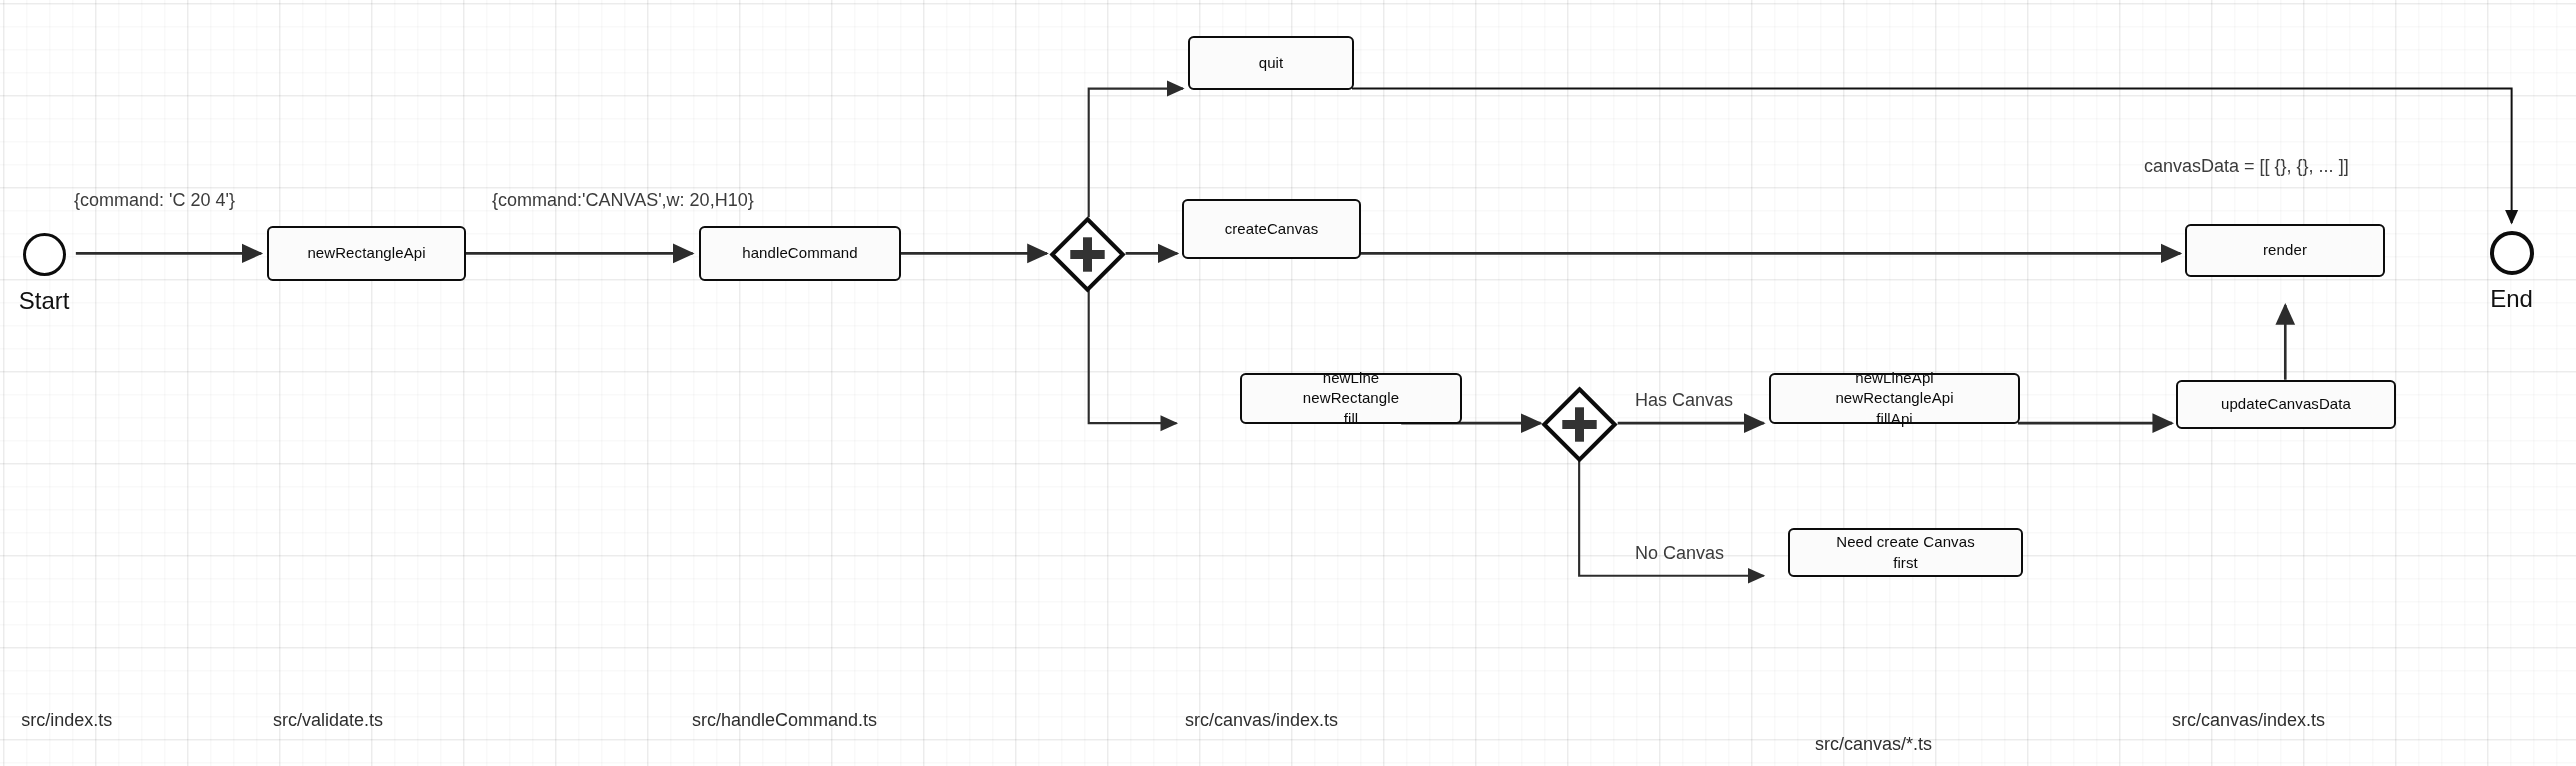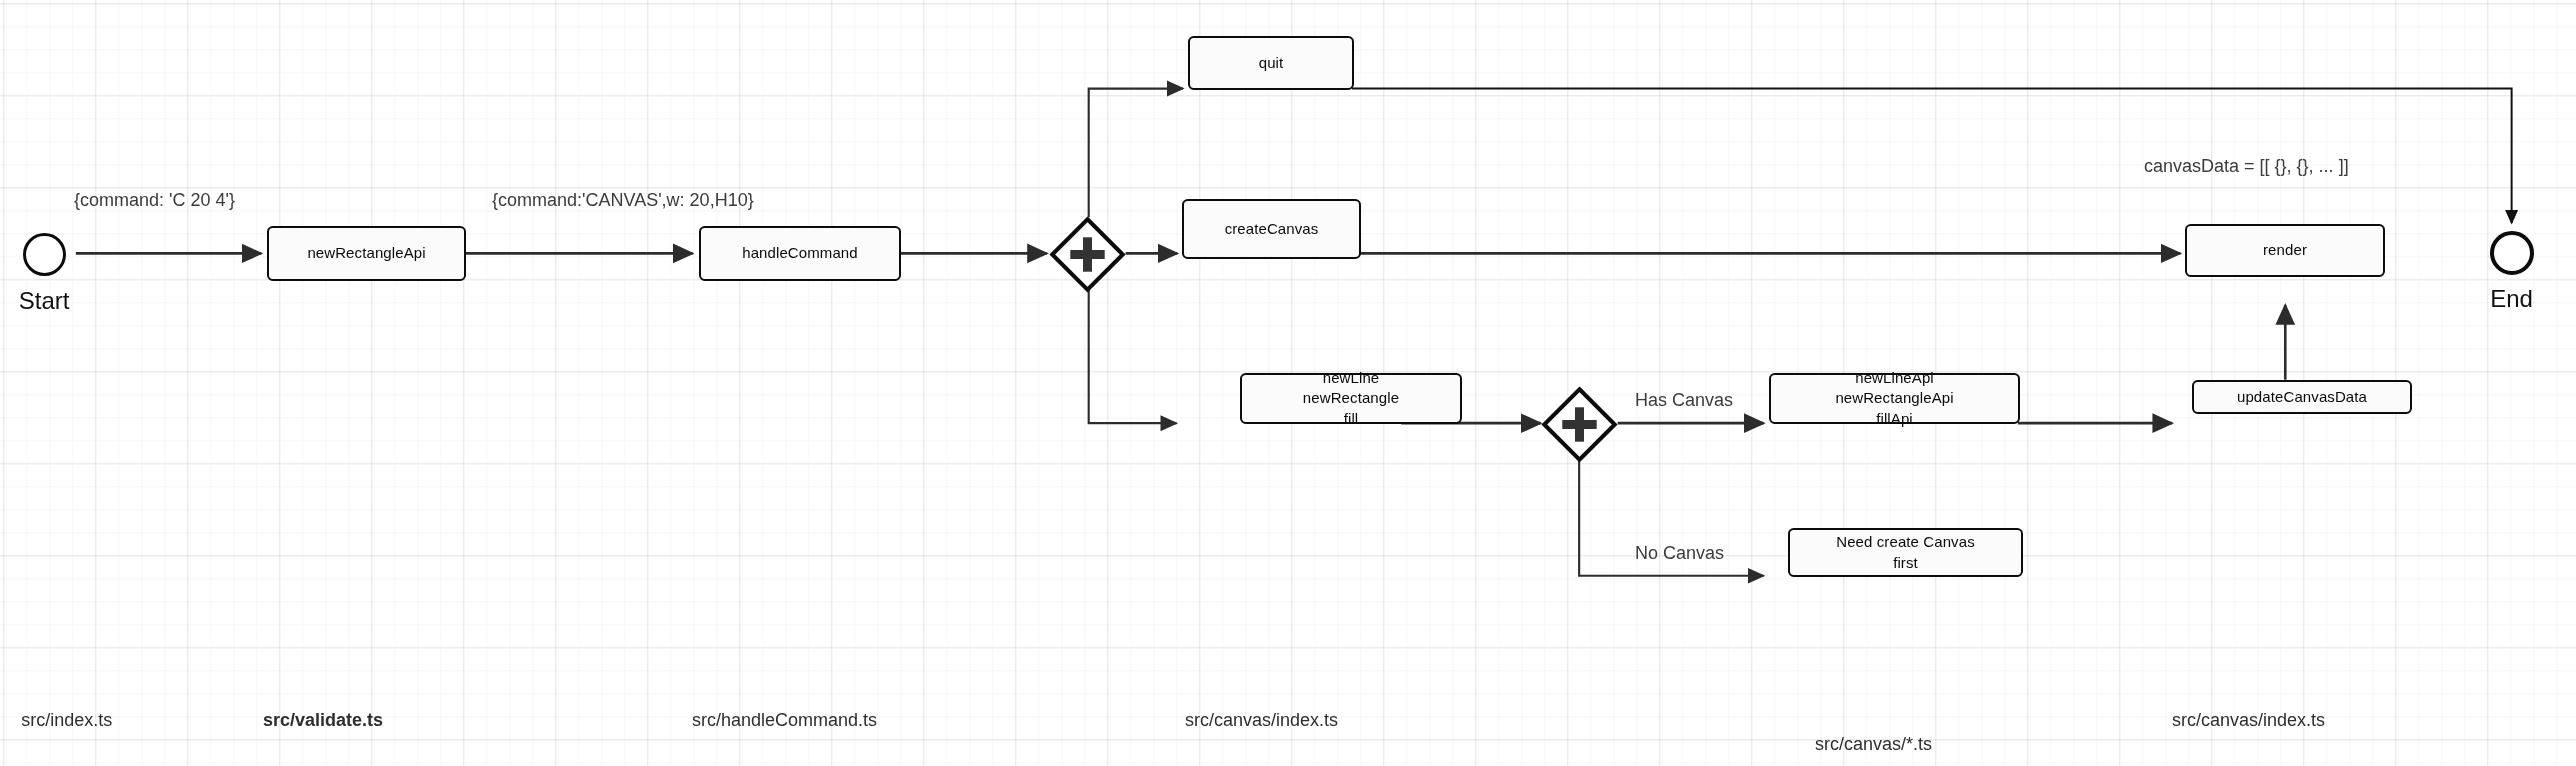--- a/index.html
+++ b/index.html
@@ -138,21 +138,21 @@
 newRectangle
 fill</div>
 
   <div class="node" style="left:1769px; top:373px; width:251px; height:51px;">newLineApi
 newRectangleApi
 fillApi</div>
 
   <div class="node" style="left:1788px; top:528px; width:235px; height:49px;">Need create Canvas
 first</div>
 
-  <div class="node" style="left:2176px; top:380px; width:220px; height:34px;margin-left:16px;">updateCanvasData</div>
+  <div class="node" style="left:2176px; top:380px; width:220px; height:49px;">updateCanvasData</div>
 
   <div class="node" style="left:2185px; top:208px; width:200px; height:53px;margin-top:16px;">render</div>
 
   <div class="gateway" style="left:1049px; top:216px; width:77px; height:77px;">
     <svg viewBox="0 0 94 94" width="77" height="77">
       <polygon points="47,4 90,47 47,90 4,47" fill="#ffffff" stroke="#0c0c0c" stroke-width="5"></polygon>
       <g stroke="#333333" stroke-width="11" stroke-linecap="butt">
         <line x1="26" y1="47" x2="68" y2="47"></line>
         <line x1="47" y1="26" x2="47" y2="68"></line>
       </g>
@@ -174,21 +174,21 @@
   <div class="edge-label" style="left:492px; top:190px;">{command:'CANVAS',w: 20,H10}</div>
 
   <div class="edge-label" style="left:1635px; top:390px;">Has Canvas</div>
 
   <div class="edge-label" style="left:1635px; top:543px;">No Canvas</div>
 
   <div class="edge-label" style="left:2144px; top:156px;">canvasData = [[ {}, {}, ... ]]</div>
 
   <div class="footer-label" style="left:21.3px; top:710px;">src/index.ts</div>
 
-  <div class="footer-label" style="left:263px; top:710px;font-weight:bold;">src/validate.ts</div>
+  <div class="footer-label" style="left:273px; top:710px;">src/validate.ts</div>
 
   <div class="footer-label" style="left:692px; top:710px;">src/handleCommand.ts</div>
 
   <div class="footer-label" style="left:1185px; top:710px;">src/canvas/index.ts</div>
 
   <div class="footer-label" style="left:1815px; top:734px;">src/canvas/*.ts</div>
 
   <div class="footer-label" style="left:2172px; top:710px;">src/canvas/index.ts</div>
 
 </div>

